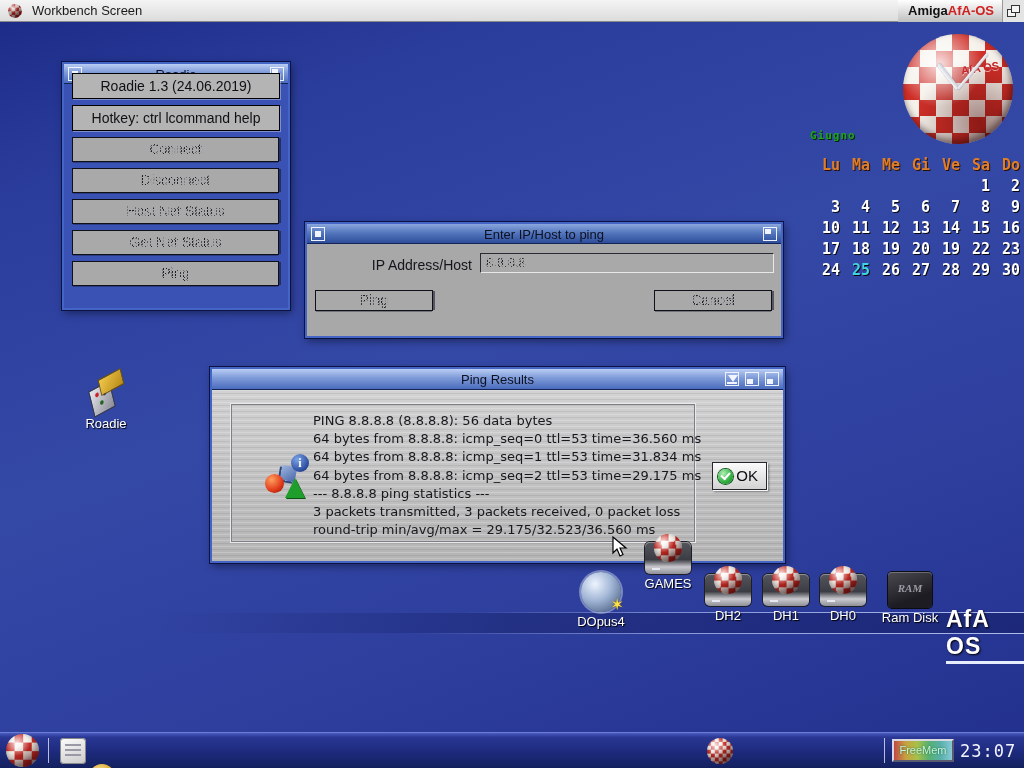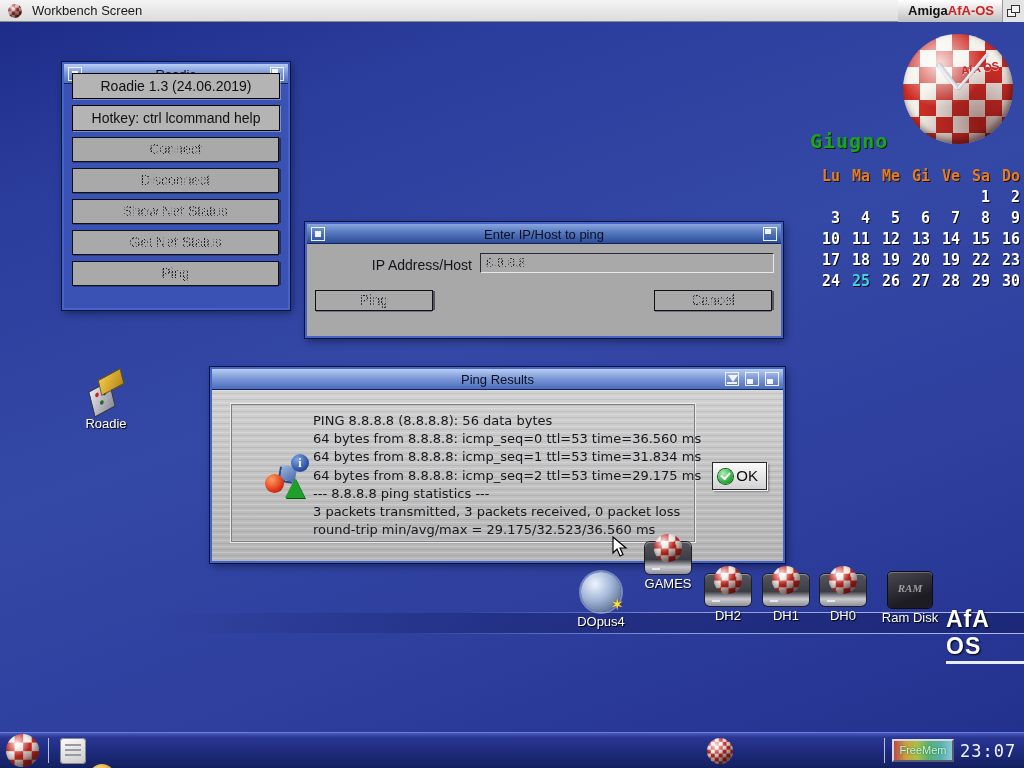--- a/index.html
+++ b/index.html
@@ -39,21 +39,21 @@
   .clockball .brand { position:absolute; left:58px; top:28px; font-size:11px; font-weight:bold;
     color:#c3252a; text-shadow:0 1px 0 rgba(255,255,255,.6); transform:rotate(-8deg); }
   .hand { position:absolute; left:50%; top:50%; transform-origin:50% 100%;
     background:linear-gradient(90deg,#fafafa,#c9ced9); border-radius:2px; box-shadow:0 0 1px #6a7180; }
   .hand.min  { width:3px; height:46px; transform:translate(-50%,-100%) rotate(40deg); }
   .hand.hour { width:4px; height:32px; transform:translate(-50%,-100%) rotate(-38deg); }
 
   
   .calendar { position:absolute; left:810px; top:129px; width:212px; z-index:4;
     font-family:"DejaVu Sans Mono", monospace; font-weight:bold; }
-  .cal-month { font-size:20px; color:#1ea31e; text-shadow:1px 1px 0 #07230a; letter-spacing:1px; }
+  .cal-month { font-size:11px; color:#1ea31e; text-shadow:1px 1px 0 #07230a; letter-spacing:1px; }
   .cal-row { display:flex; margin-top:1px; }
   .cal-row.hdr { margin-top:13px; }
   .cal-cell { width:30px; text-align:right; font-size:15px; line-height:20px;
     color:#ffffff; text-shadow:1px 1px 0 #0a0a14; }
   .cal-row.hdr .cal-cell { color:#e07d28; text-shadow:1px 1px 0 #24110a; }
   .cal-cell.today { color:#3fd4e0; }
 
   
   .win { position:absolute; border:2px solid #4464c6; outline:1px solid #0a1342;
     box-shadow:2px 3px 8px rgba(0,0,10,.45); }
@@ -279,21 +279,21 @@
   <div class="win" id="roadie-win">
     <div class="titlebar">
       <span class="gad close"></span>
       <span class="wtitle">Roadie</span>
       <span class="gad zoomg"></span>
     </div>
     <div class="r-label" style="top:9px">Roadie 1.3 (24.06.2019)</div>
     <div class="r-label" style="top:41px">Hotkey: ctrl lcommand help</div>
     <div class="r-btn ghost btn-shadow" style="top:73px">Connect</div>
     <div class="r-btn ghost btn-shadow" style="top:104px">Disconnect</div>
-    <div class="r-btn ghost btn-shadow" style="top:135px">Show Net Status</div>
+    <div class="r-btn ghost btn-shadow" style="top:135px">Host Net Status</div>
     <div class="r-btn ghost btn-shadow" style="top:166px">Get Net Status</div>
     <div class="r-btn ghost btn-shadow" style="top:197px">Ping</div>
   </div>
 
   <div class="win" id="pingprompt-win">
     <div class="titlebar darker">
       <span class="gad close"></span>
       <span class="wtitle">Enter IP/Host to ping</span>
       <span class="gad zoomg"></span>
     </div>

